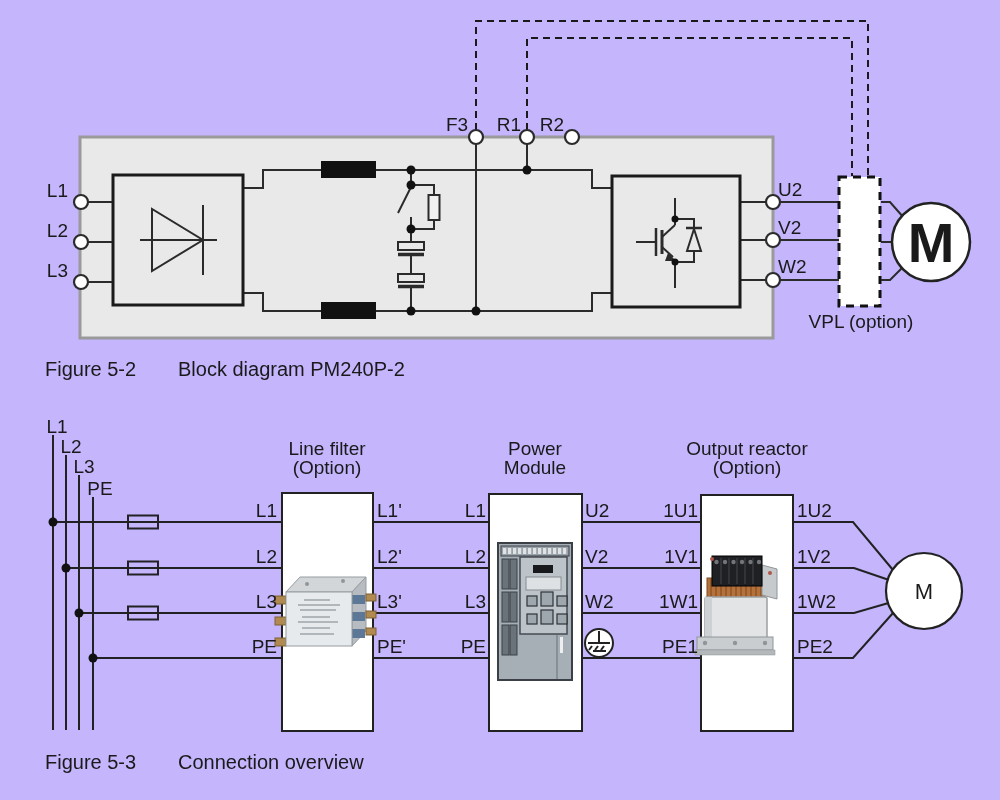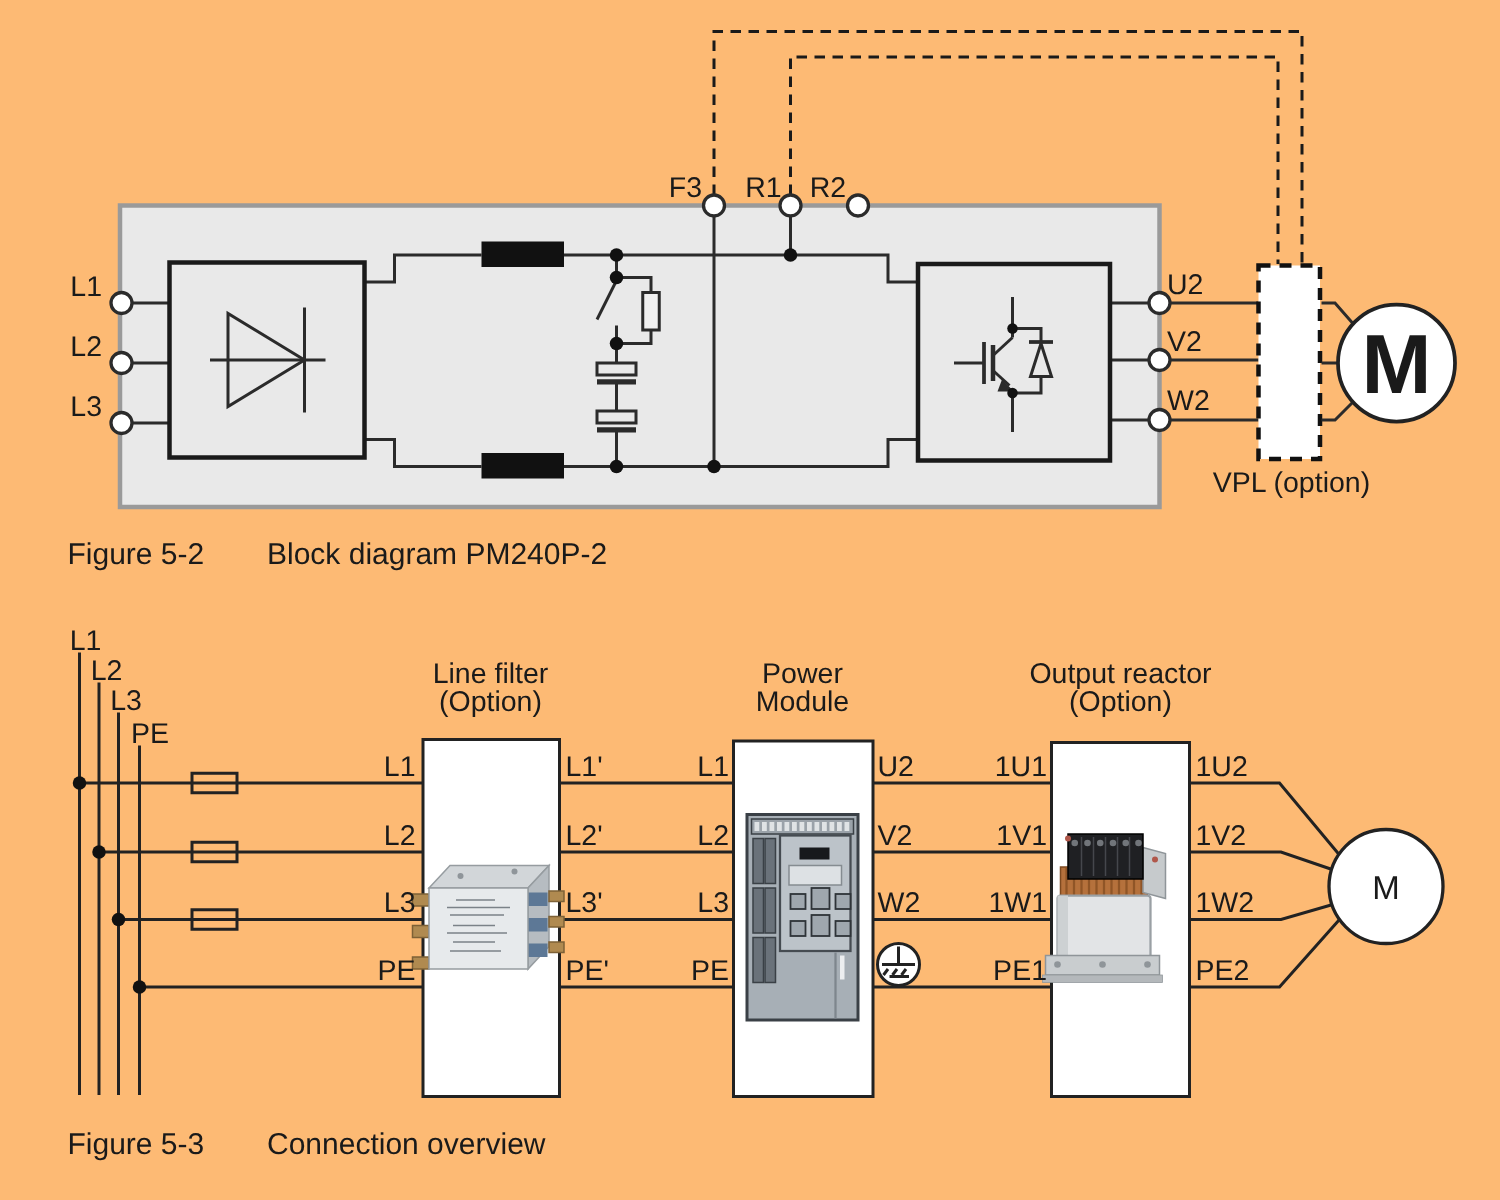--- a/index.html
+++ b/index.html
@@ -1,16 +1,16 @@
 <!DOCTYPE html>
 <html><head>
 <meta charset="utf-8">
 <style>
   html,body{margin:0;padding:0;background:#ffffff;}
-  #page{position:relative;width:1000px;height:800px;background:#fdba74;overflow:hidden;}
+  #page{position:relative;width:1000px;height:800px;background:#c4b5fd;overflow:hidden;}
   svg{position:absolute;left:0;top:0;}
   text{font-family:"Liberation Sans","DejaVu Sans",sans-serif;fill:#1a1a1a;}
   .lbl{font-size:19px;}
   .cap{font-size:20px;}
   .ttl{font-size:19px;}
   .motor-big{font-size:56px;font-weight:bold;}
   .motor-small{font-size:22px;}
 </style>
 </head>
 <body>

